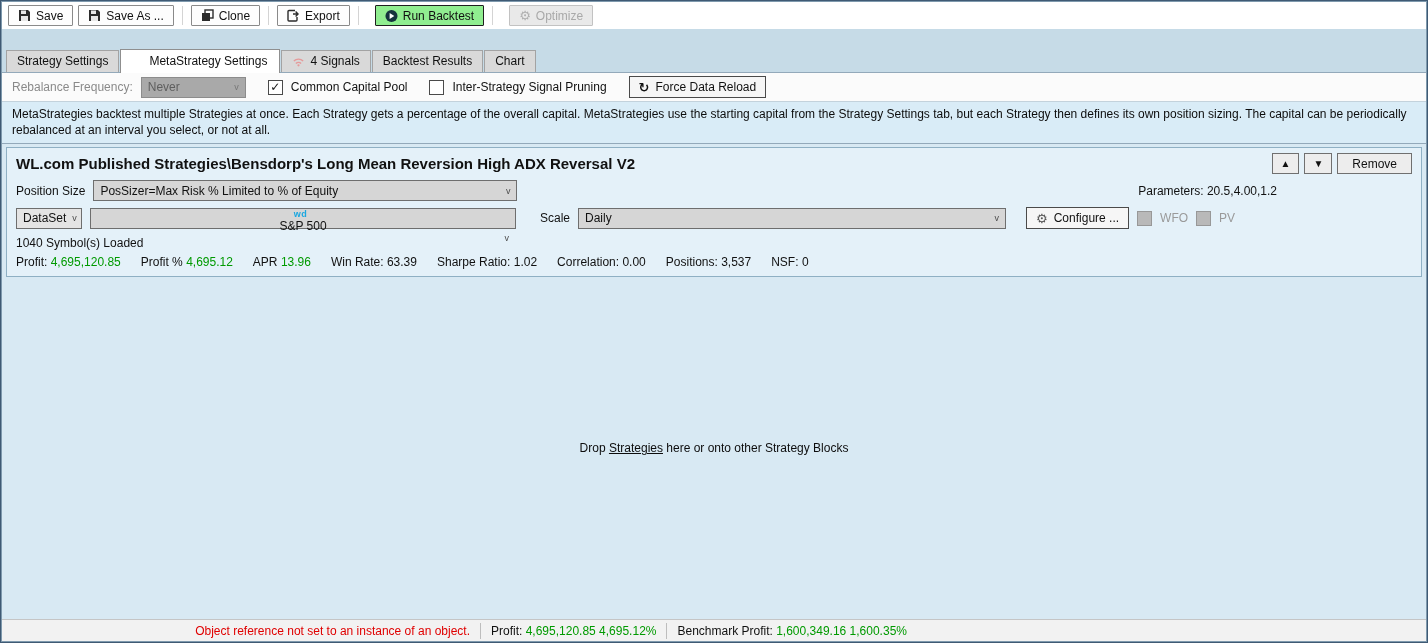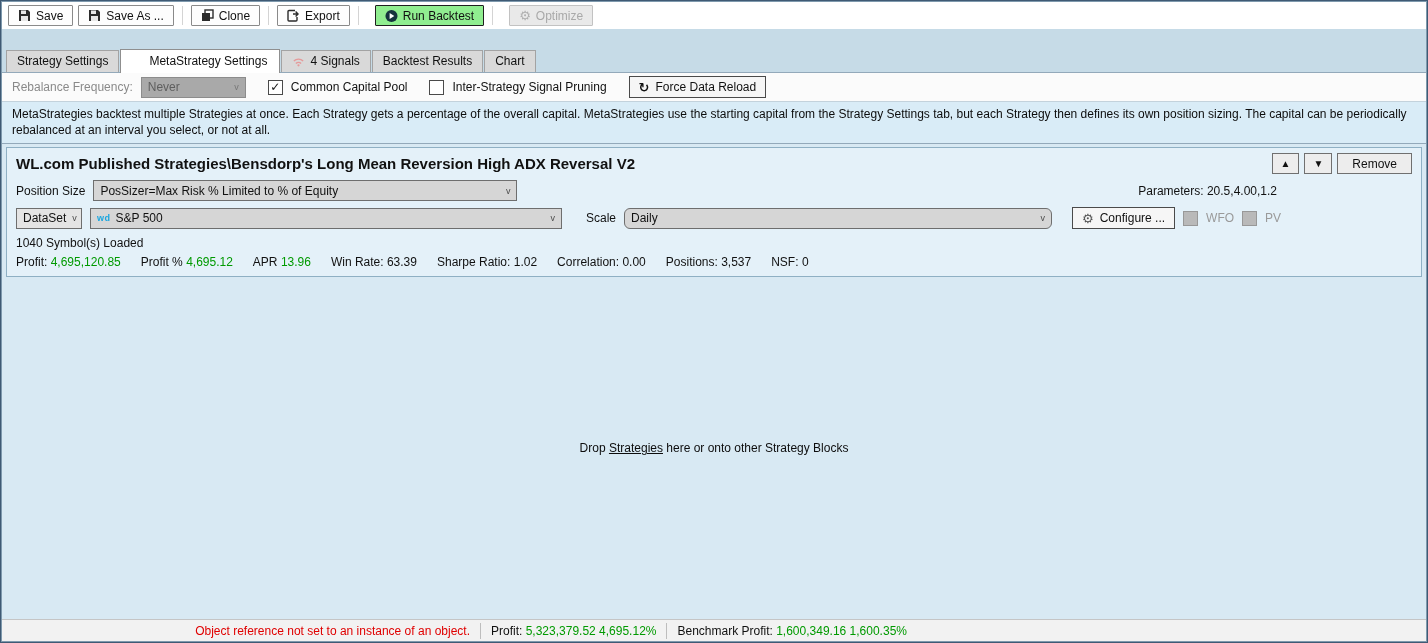--- a/index.html
+++ b/index.html
@@ -115,22 +115,22 @@
   .sb-header-btns { margin-left: auto; display: flex; gap: 5px; align-items: center; }
   .small-btn {
     min-width: 26px; height: 21px; background: #ededed; border: 1px solid #707070;
     display: inline-flex; align-items: center; justify-content: center;
     font-size: 10px; padding: 0 8px;
   }
   .small-btn.wide { font-size: 12px; padding: 0 14px; }
   .sb-row { display: flex; align-items: center; gap: 8px; padding: 3px 9px; }
   .combo.possizer { width: 424px; }
   .combo.dataset-btn { width: 66px; background: #e4e4e4; }
-  .combo.symbols { width: 472px; }
-  .combo.scale { width: 428px; border-radius: 6px; }
+  .combo.symbols { width: 426px; flex-direction: column; }
+  .combo.scale { width: 428px; }
   .params { margin-left: auto; margin-right: 135px; }
   .wd-badge { color: #1ba7e0; font-weight: bold; font-size: 9px; letter-spacing: 0.5px; margin-right: 5px; }
   .dim { color: #9a9a9a; }
   .sb-symbols { padding: 4px 9px 1px 9px; }
   .sb-stats { display: flex; gap: 20px; padding: 4px 9px 3px 9px; }
   .stat { white-space: nowrap; }
   .green { color: #009a00; }
   
   .drop-area { flex: 1 1 auto; display: flex; align-items: center; justify-content: center; }
   .drop-text { color: #0d0d0d; }
@@ -322,18 +322,18 @@
     </div>
 
     <div class="drop-area">
       <span class="drop-text"><span>Drop </span><span class="drop-link">Strategies</span><span> here or onto other Strategy Blocks</span></span>
     </div>
   </div>
 
   <div class="statusbar">
     <span class="status-error">Object reference not set to an instance of an object.</span>
     <span class="status-sep"></span>
-    <span class="status-sec"><span>Profit:</span> <span class="green">5,323,379.52 4,695.12%</span></span>
+    <span class="status-sec"><span>Profit:</span> <span class="green">4,695,120.85 4,695.12%</span></span>
     <span class="status-sep"></span>
     <span class="status-sec"><span>Benchmark Profit:</span> <span class="green">1,600,349.16 1,600.35%</span></span>
   </div>
 
 </div>
 
 </body></html>

